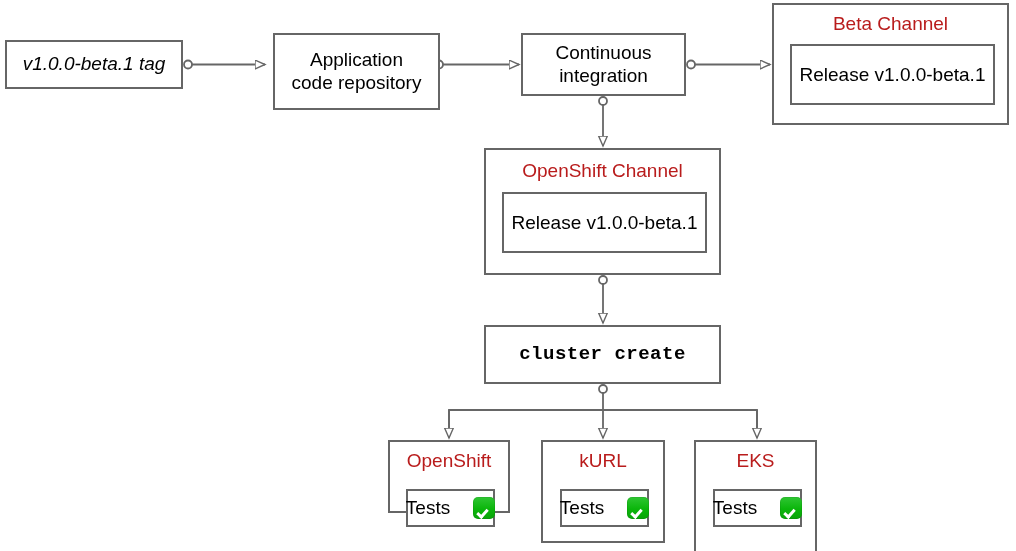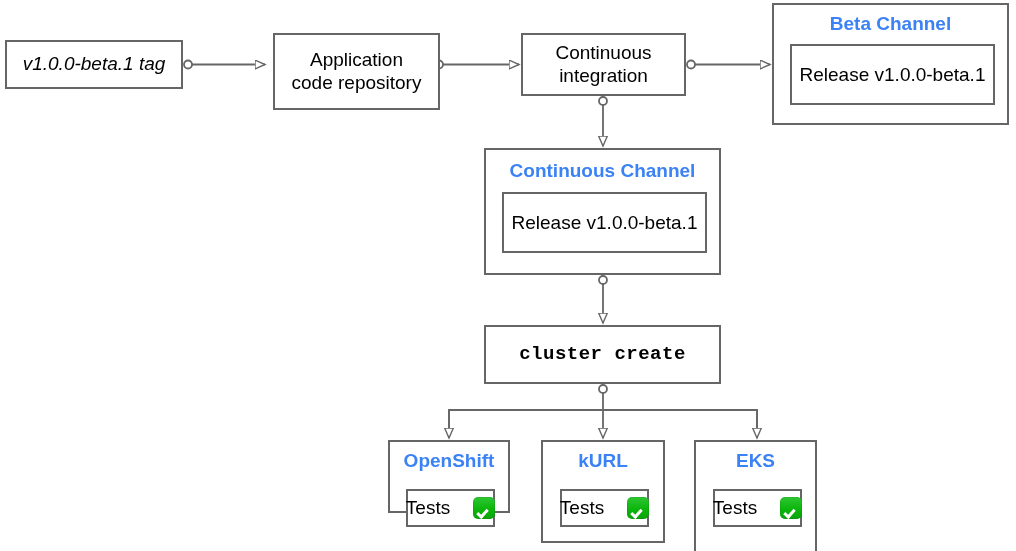--- a/index.html
+++ b/index.html
@@ -49,23 +49,22 @@
     border: 2px solid #666666;
     background: #ffffff;
     z-index: 2;
   }
   .group-title {
     position: absolute;
     left: 0;
     right: 0;
     text-align: center;
     font-size: 19px;
-    color: #3b82f6;
+    color: #b91c1c;
     line-height: 1.1;
-    font-weight: bold;
   }
   .inner-box {
     position: absolute;
     box-sizing: border-box;
     border: 2px solid #666666;
     background: #ffffff;
     display: flex;
     align-items: center;
     justify-content: center;
     font-size: 19px;
@@ -157,21 +156,21 @@
   </div>
 
   <div class="group" style="left:772px; top:3px; width:237px; height:122px;">
     <div class="group-title" style="top:9px;">Beta Channel</div>
     <div class="inner-box" style="left:16px; top:39px; width:205px; height:61px;">
       <span>Release v1.0.0-beta.1</span>
     </div>
   </div>
 
   <div class="group" style="left:484px; top:148px; width:237px; height:127px;">
-    <div class="group-title" style="top:11px;">Continuous Channel</div>
+    <div class="group-title" style="top:11px;">OpenShift Channel</div>
     <div class="inner-box" style="left:16px; top:42px; width:205px; height:61px;">
       <span>Release v1.0.0-beta.1</span>
     </div>
   </div>
 
   <div class="node mono" style="left:484px; top:325px; width:237px; height:59px;text-align:center;">
     <span>cluster create</span>
   </div>
 
   <div class="group" style="left:388px; top:440px; width:122px; height:73px;">

